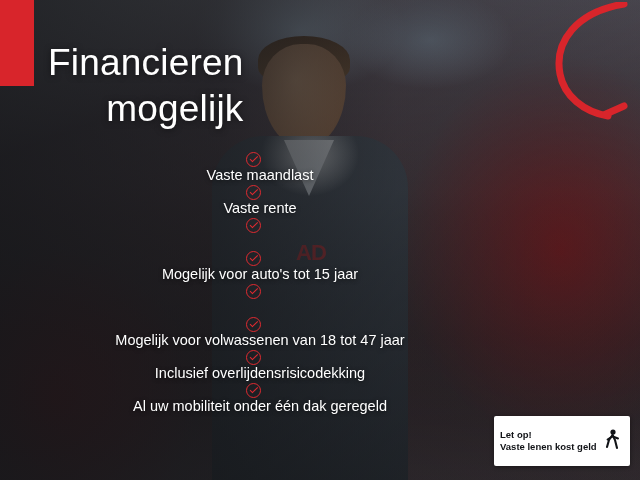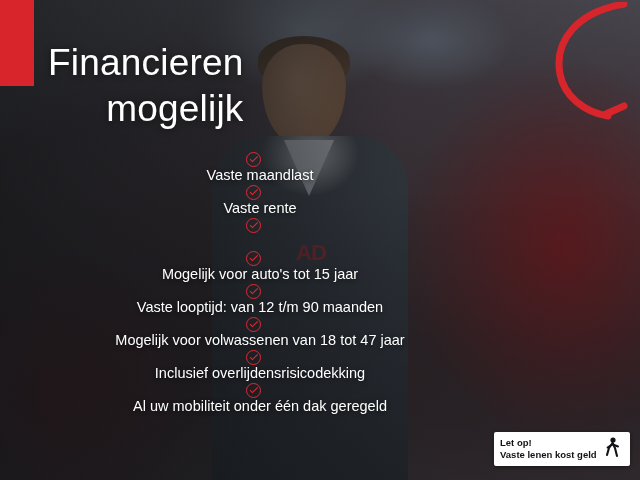--- a/index.html
+++ b/index.html
@@ -178,21 +178,21 @@
     border-bottom: 1.7px solid #e02a30;
     transform: rotate(-45deg);
   }
 
   
   .warning {
     position: absolute;
     right: 10px;
     bottom: 14px;
     width: 136px;
-    height: 34px;
+    height: 50px;
     background: #ffffff;
     border-radius: 2px;
     display: flex;
     align-items: center;
     padding: 15px 6px;
     box-shadow: 0 1px 4px rgba(0,0,0,.45);
   }
   .warning-text {
     flex: 1 1 auto;
     font-size: 9.5px;
@@ -251,21 +251,20 @@
     </li>
     <li>
       <span class="check-icon"></span>
     </li>
     <li>
       <span class="check-icon"></span>
       <span>Mogelijk voor auto's tot 15 jaar</span>
     </li>
     <li>
       <span class="check-icon"></span>
-      <span>Vaste looptijd: van 12 t/m 90 maanden</span>
     </li>
     <li>
       <span class="check-icon"></span>
       <span>Mogelijk voor volwassenen van 18 tot 47 jaar</span>
     </li>
     <li>
       <span class="check-icon"></span>
       <span>Inclusief overlijdensrisicodekking</span>
     </li>
     <li>

